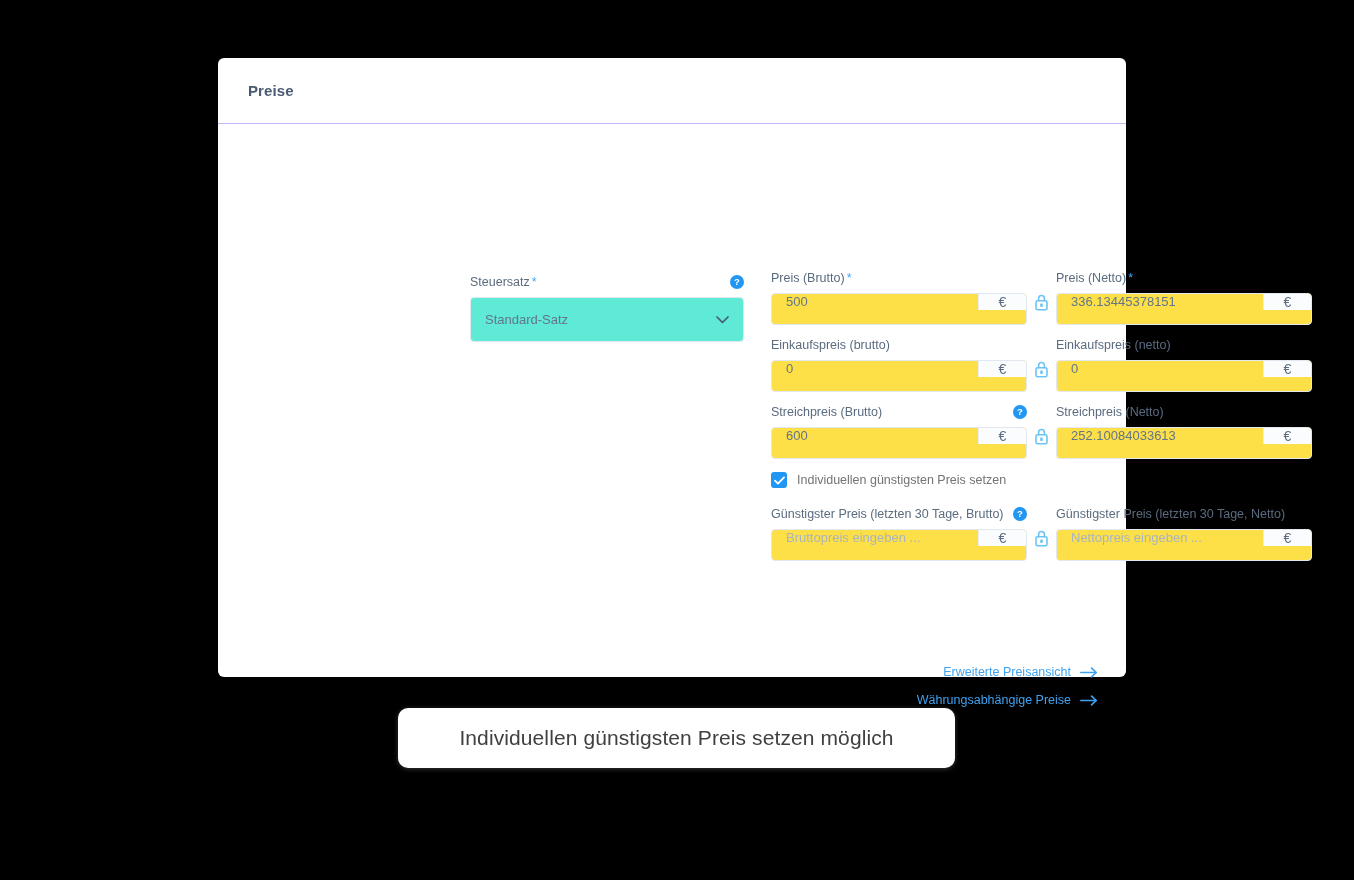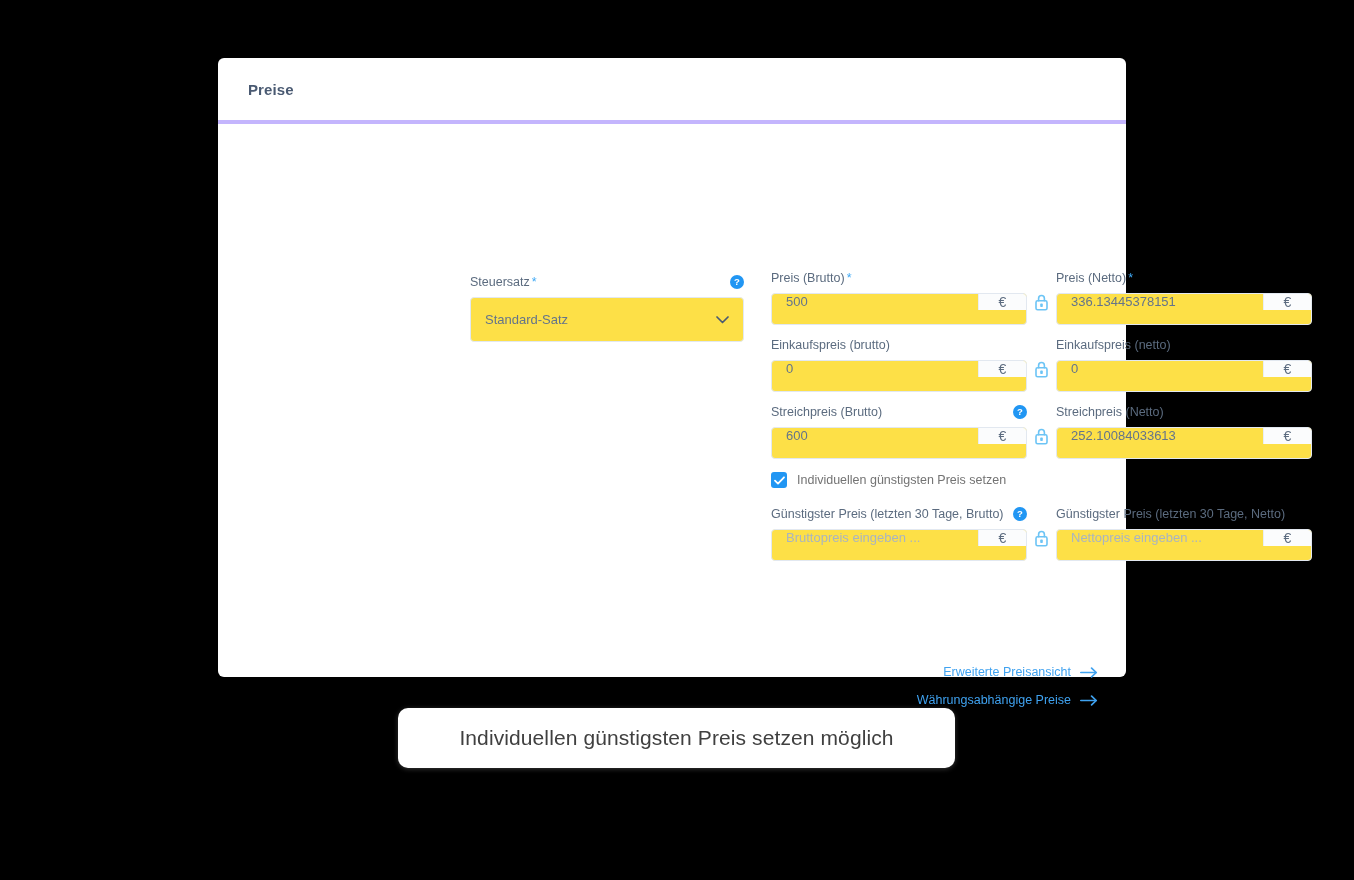--- a/index.html
+++ b/index.html
@@ -27,21 +27,21 @@
     width: 908px;
     height: 619px;
     background: #ffffff;
     border-radius: 6px;
     box-shadow: 0 2px 10px rgba(0,0,0,0.35);
     box-sizing: border-box;
   }
 
   .card-header {
     height: 66px;
-    border-bottom: 4px solid #c4b5fd;
+    border-bottom: 1px solid #c4b5fd;
     display: flex;
     align-items: center;
     padding-left: 30px;
     box-sizing: border-box;
   }
 
   .card-title {
     font-size: 15px;
     font-weight: bold;
     color: #4a5a72;
@@ -134,21 +134,21 @@
     top: 150px;
     width: 274px;
   }
 
   .select-box {
     position: relative;
     width: 274px;
     height: 45px;
     border: 1px solid #e2e8f0;
     border-radius: 4px;
-    background: #fde047;
+    background: #5eead4;
     display: flex;
     align-items: center;
     padding: 0 14px;
     box-sizing: border-box;
     font-size: 13px;
     color: #64748b;
   }
 
   .select-box .chev {
     position: absolute;

